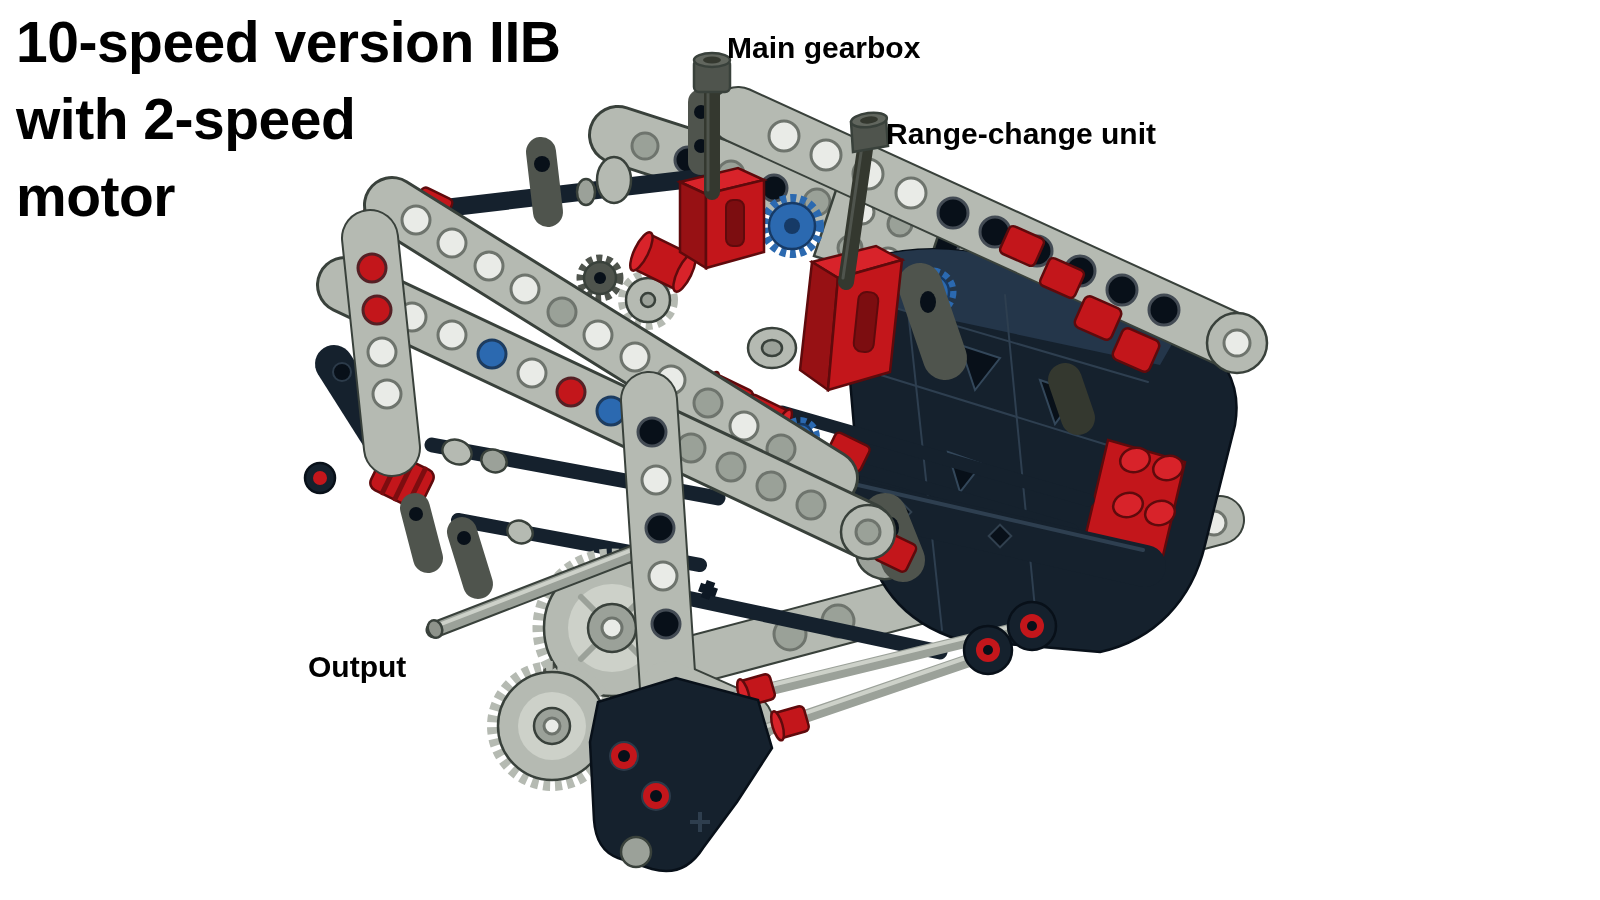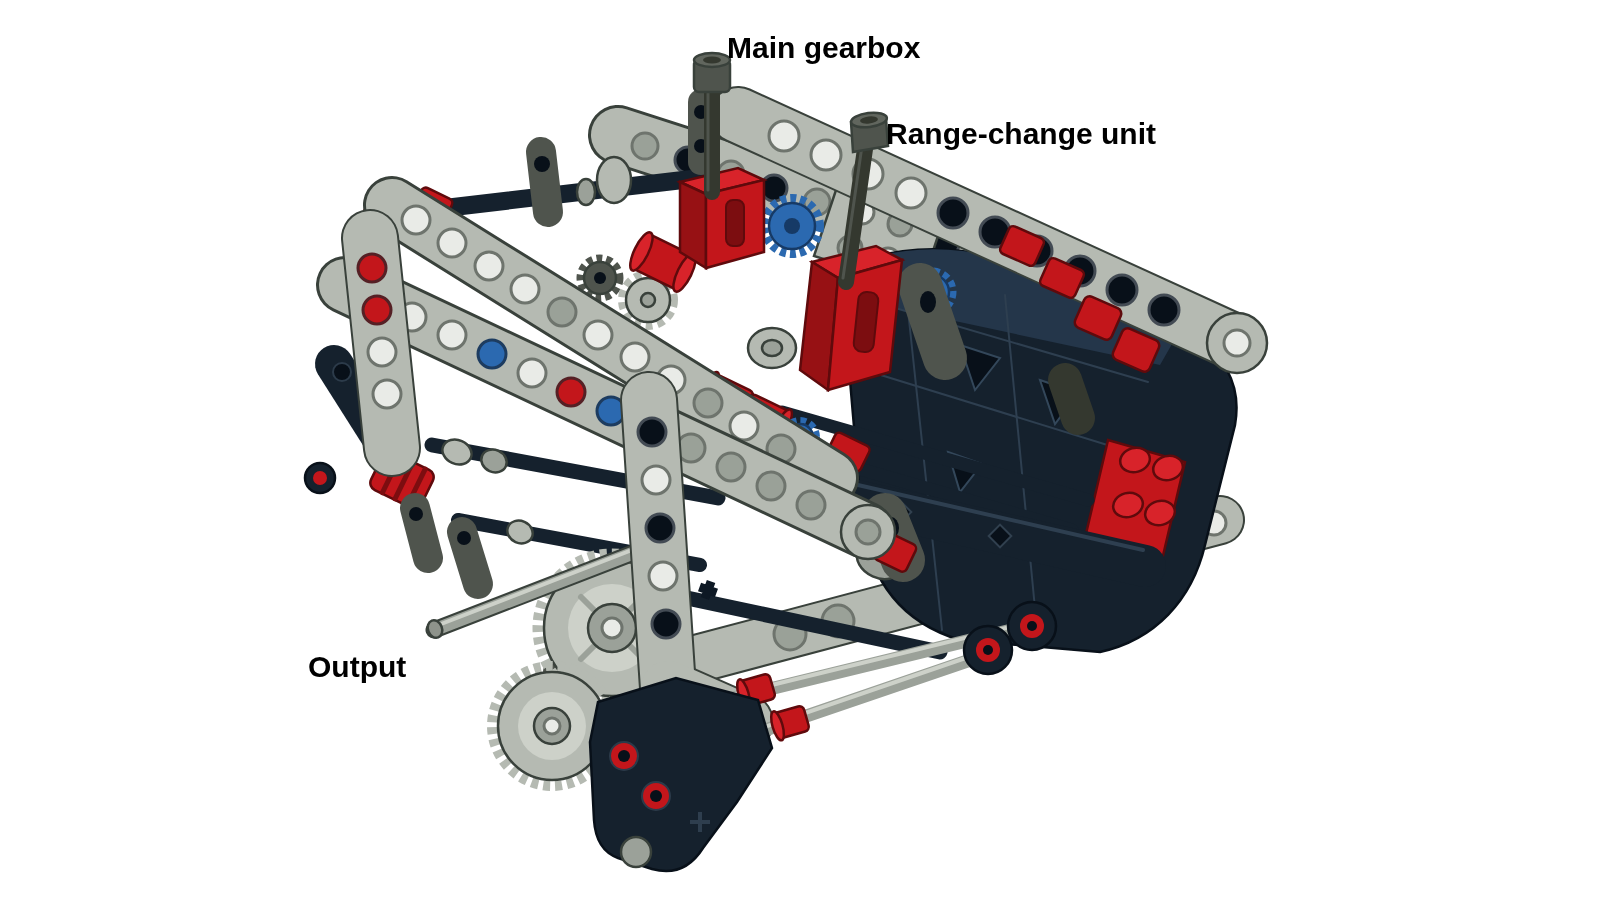--- a/index.html
+++ b/index.html
@@ -362,17 +362,22 @@
   <g>
     <line x1="868" y1="128" x2="846" y2="282" stroke-width="16" class="l-lvd"></line>
     <line x1="864" y1="132" x2="843" y2="278" stroke-width="3" class="l-lv"></line>
     <polygon points="851,122 886,118 888,146 853,152" class="f-lv s-ol"></polygon>
     <ellipse cx="869" cy="120" rx="18" ry="7" transform="rotate(-7 869 120)" class="f-lvh s-ol"></ellipse>
     <ellipse cx="869" cy="120" rx="9" ry="3.5" transform="rotate(-7 869 120)" class="f-lvd s-none"></ellipse>
   </g>
 
 </svg>
 
+<div class="title">
+  <div>10-speed version IIB</div>
+  <div>with 2-speed</div>
+  <div>motor</div>
+</div>
 <div class="lbl lbl-range">Range-change unit</div>
 <div class="lbl lbl-main">Main gearbox</div>
 <div class="lbl lbl-output">Output</div>
 
 </div>
 
 </body></html>

